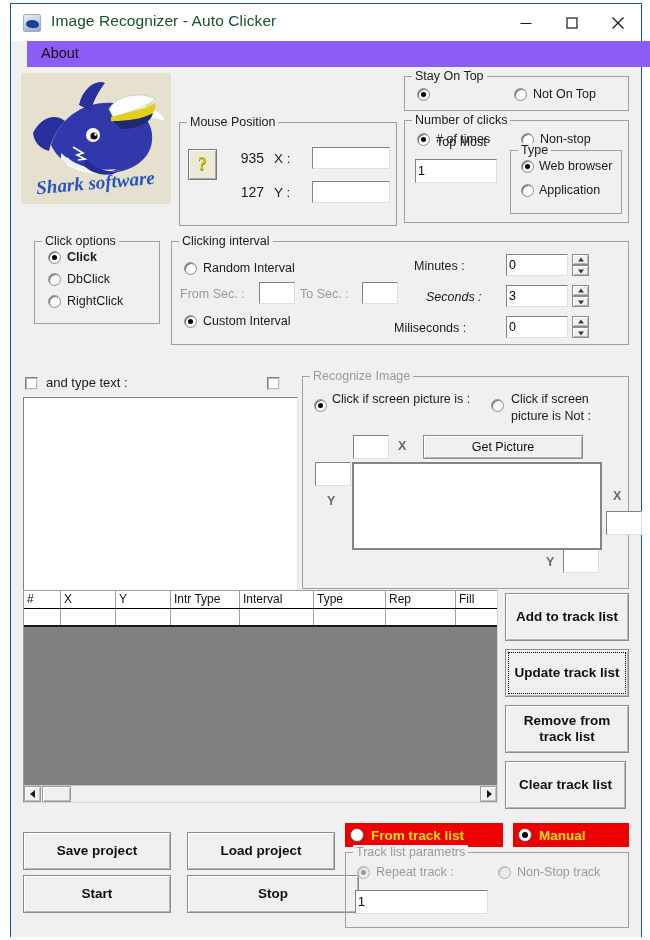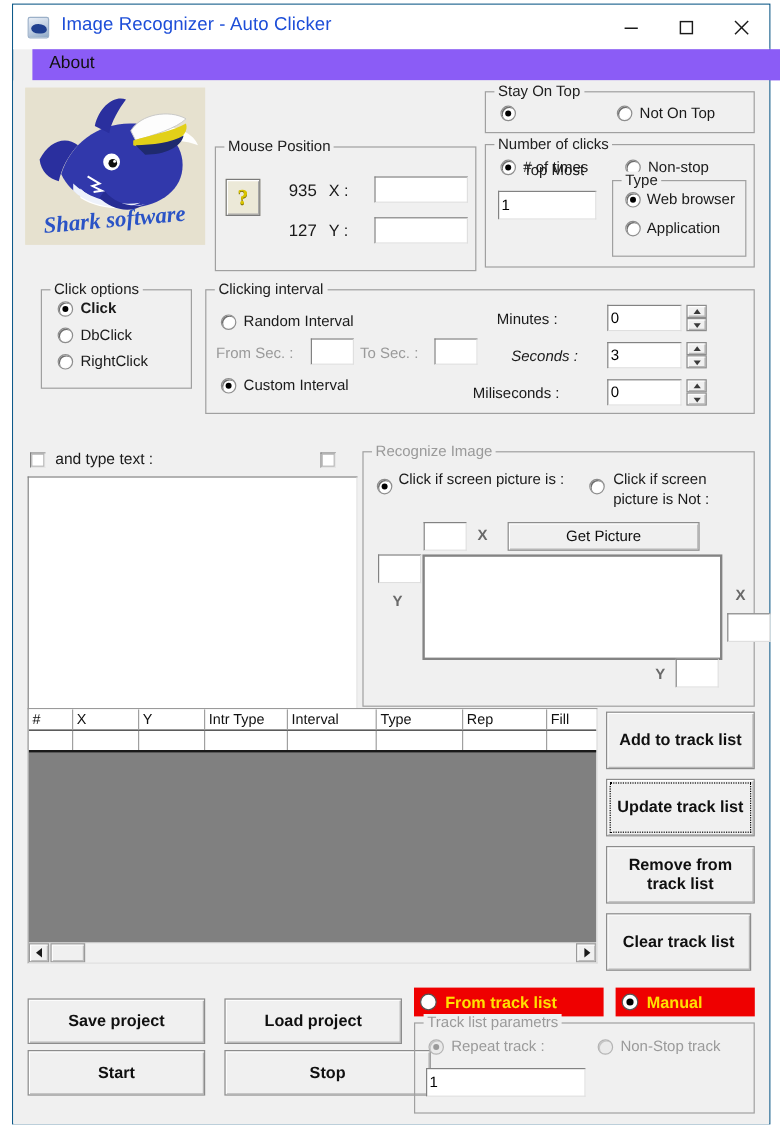--- a/index.html
+++ b/index.html
@@ -38,21 +38,21 @@
   }
   .title-icon::after {
     content: "";
     position: absolute; left: 2px; top: 5px;
     width: 13px; height: 8px;
     border-radius: 50% 60% 40% 55%;
     background: #1f3f8f;
   }
   .title-text {
     position: absolute; left: 40px; top: 8px;
-    font-size: 15.5px; color: #1d4ed8;
+    font-size: 15.5px; color: #14532d;
     letter-spacing: 0.1px;
     white-space: nowrap;
   }
   .winbtn {
     position: absolute; top: 0;
     width: 46px; height: 37px;
     cursor: default;
   }
   .winbtn svg { position: absolute; left: 50%; top: 50%; transform: translate(-50%,-50%); }
   .btn-min { right: 92px; }

